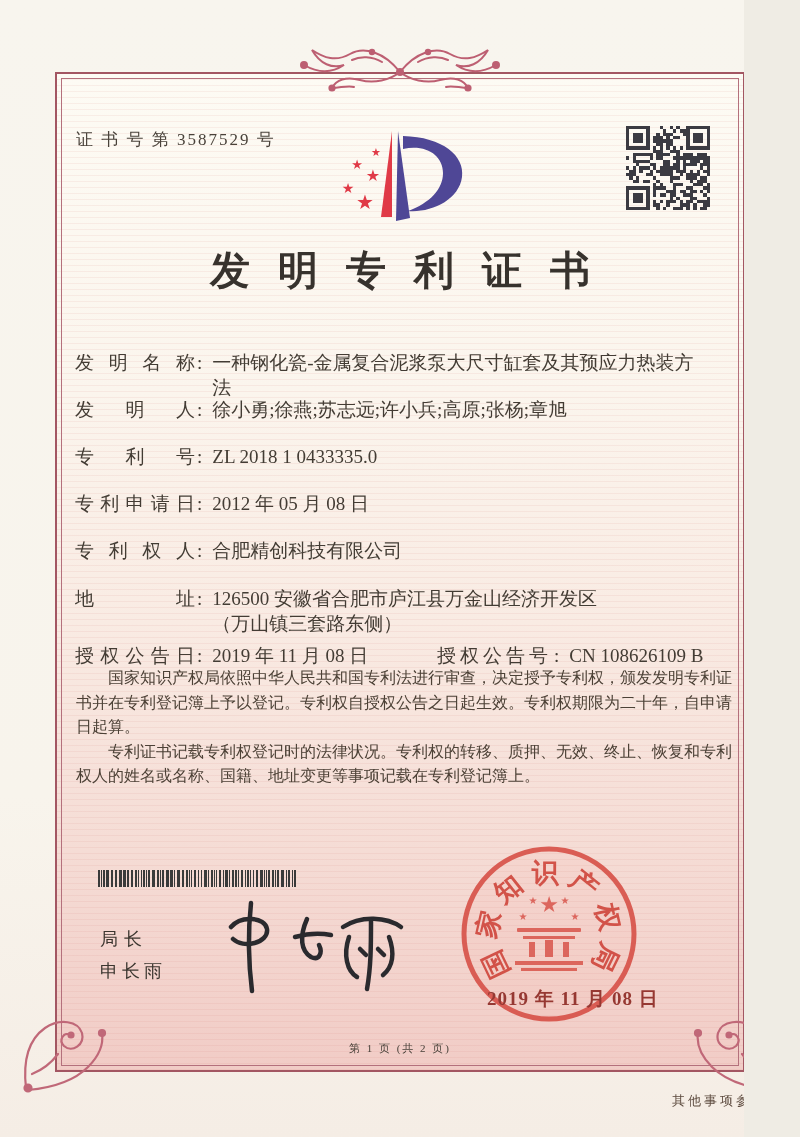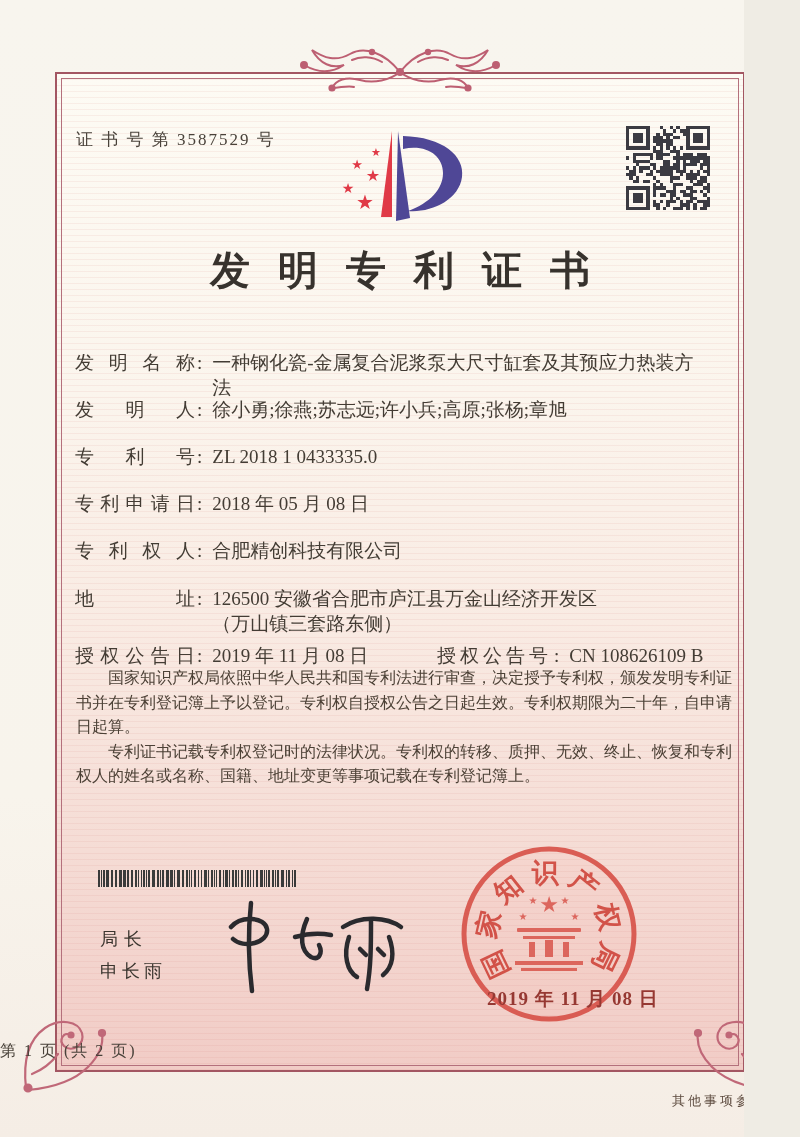--- a/index.html
+++ b/index.html
@@ -37,21 +37,21 @@
   .grant-pair{position:absolute;left:362px;top:0;white-space:nowrap;}
   .grant-pair .g-label{letter-spacing:4px;}
   .paras{position:absolute;left:76px;top:666px;width:658px;font-size:16px;line-height:24.5px;color:#4c4136;}
   .paras p{margin:0;text-indent:2em;}
   .barcode{position:absolute;left:98px;top:870px;width:200px;height:17px;}
   .commissioner-title{position:absolute;left:100px;top:927px;font-size:18px;letter-spacing:6px;color:#3c362f;}
   .commissioner-name{position:absolute;left:100px;top:959px;font-size:18px;letter-spacing:4px;color:#3c362f;}
   .signature{position:absolute;left:215px;top:893px;width:200px;height:105px;}
   .seal{position:absolute;left:459px;top:844px;width:180px;height:180px;opacity:0.93;}
   .seal-date{position:absolute;left:487px;top:986px;font-size:19px;font-weight:bold;color:#963832;letter-spacing:1px;white-space:nowrap;}
-  .page-num{position:absolute;left:0;top:1041px;width:800px;font-size:16px;letter-spacing:2px;color:#49423a;}
+  .page-num{position:absolute;left:0;top:1041px;width:800px;text-align:center;font-size:11px;letter-spacing:2px;color:#49423a;}
   .back-note{position:absolute;left:0;top:1092px;width:800px;text-align:right;font-size:13px;letter-spacing:3px;color:#5c4a3e;}
 </style>
 </head>
 <body>
 
 <div class="page">
 
   <div class="inner-bg"></div>
   <div class="border-outer"></div>
   <div class="border-inner"></div>
@@ -447,21 +447,21 @@
       <rect x="22" y="24" width="1" height="1" fill="#3b3b42"></rect>
       <rect x="23" y="24" width="1" height="1" fill="#3b3b42"></rect>
     </svg>
 
   <div class="title">发明专利证书</div>
 
   <div id="fields" class="fields">
       <div class="field-row" style="top: 350px;"><span class="f-label">发明名称</span><span class="f-colon">:</span><span class="f-value">一种钢化瓷-金属复合泥浆泵大尺寸缸套及其预应力热装方法</span></div>
       <div class="field-row" style="top: 397px;"><span class="f-label">发明人</span><span class="f-colon">:</span><span class="f-value">徐小勇;徐燕;苏志远;许小兵;高原;张杨;章旭</span></div>
       <div class="field-row" style="top: 444px;"><span class="f-label">专利号</span><span class="f-colon">:</span><span class="f-value">ZL 2018 1 0433335.0</span></div>
-      <div class="field-row" style="top: 491px;"><span class="f-label">专利申请日</span><span class="f-colon">:</span><span class="f-value">2018 年 05 月 08 日</span></div>
+      <div class="field-row" style="top: 491px;"><span class="f-label">专利申请日</span><span class="f-colon">:</span><span class="f-value">2012 年 05 月 08 日</span></div>
       <div class="field-row" style="top: 538px;"><span class="f-label">专利权人</span><span class="f-colon">:</span><span class="f-value">合肥精创科技有限公司</span></div>
       <div class="field-row" style="top: 586px;"><span class="f-label">地址</span><span class="f-colon">:</span><span class="f-value f-value--wrap">126500 安徽省合肥市庐江县万金山经济开发区（万山镇三套路东侧）</span></div>
       <div class="field-row" style="top: 635px; margin-top: 8px;"><span class="f-label">授权公告日</span><span class="f-colon">:</span><span class="f-value">2019 年 11 月 08 日</span><span class="grant-pair"><span class="g-label">授权公告号</span><span class="f-colon">:</span><span class="g-value">CN 108626109 B</span></span></div>
     </div>
 
   <div class="paras">
     <p>国家知识产权局依照中华人民共和国专利法进行审查，决定授予专利权，颁发发明专利证书并在专利登记簿上予以登记。专利权自授权公告之日起生效。专利权期限为二十年，自申请日起算。</p>
     <p>专利证书记载专利权登记时的法律状况。专利权的转移、质押、无效、终止、恢复和专利权人的姓名或名称、国籍、地址变更等事项记载在专利登记簿上。</p>
   </div>
 

